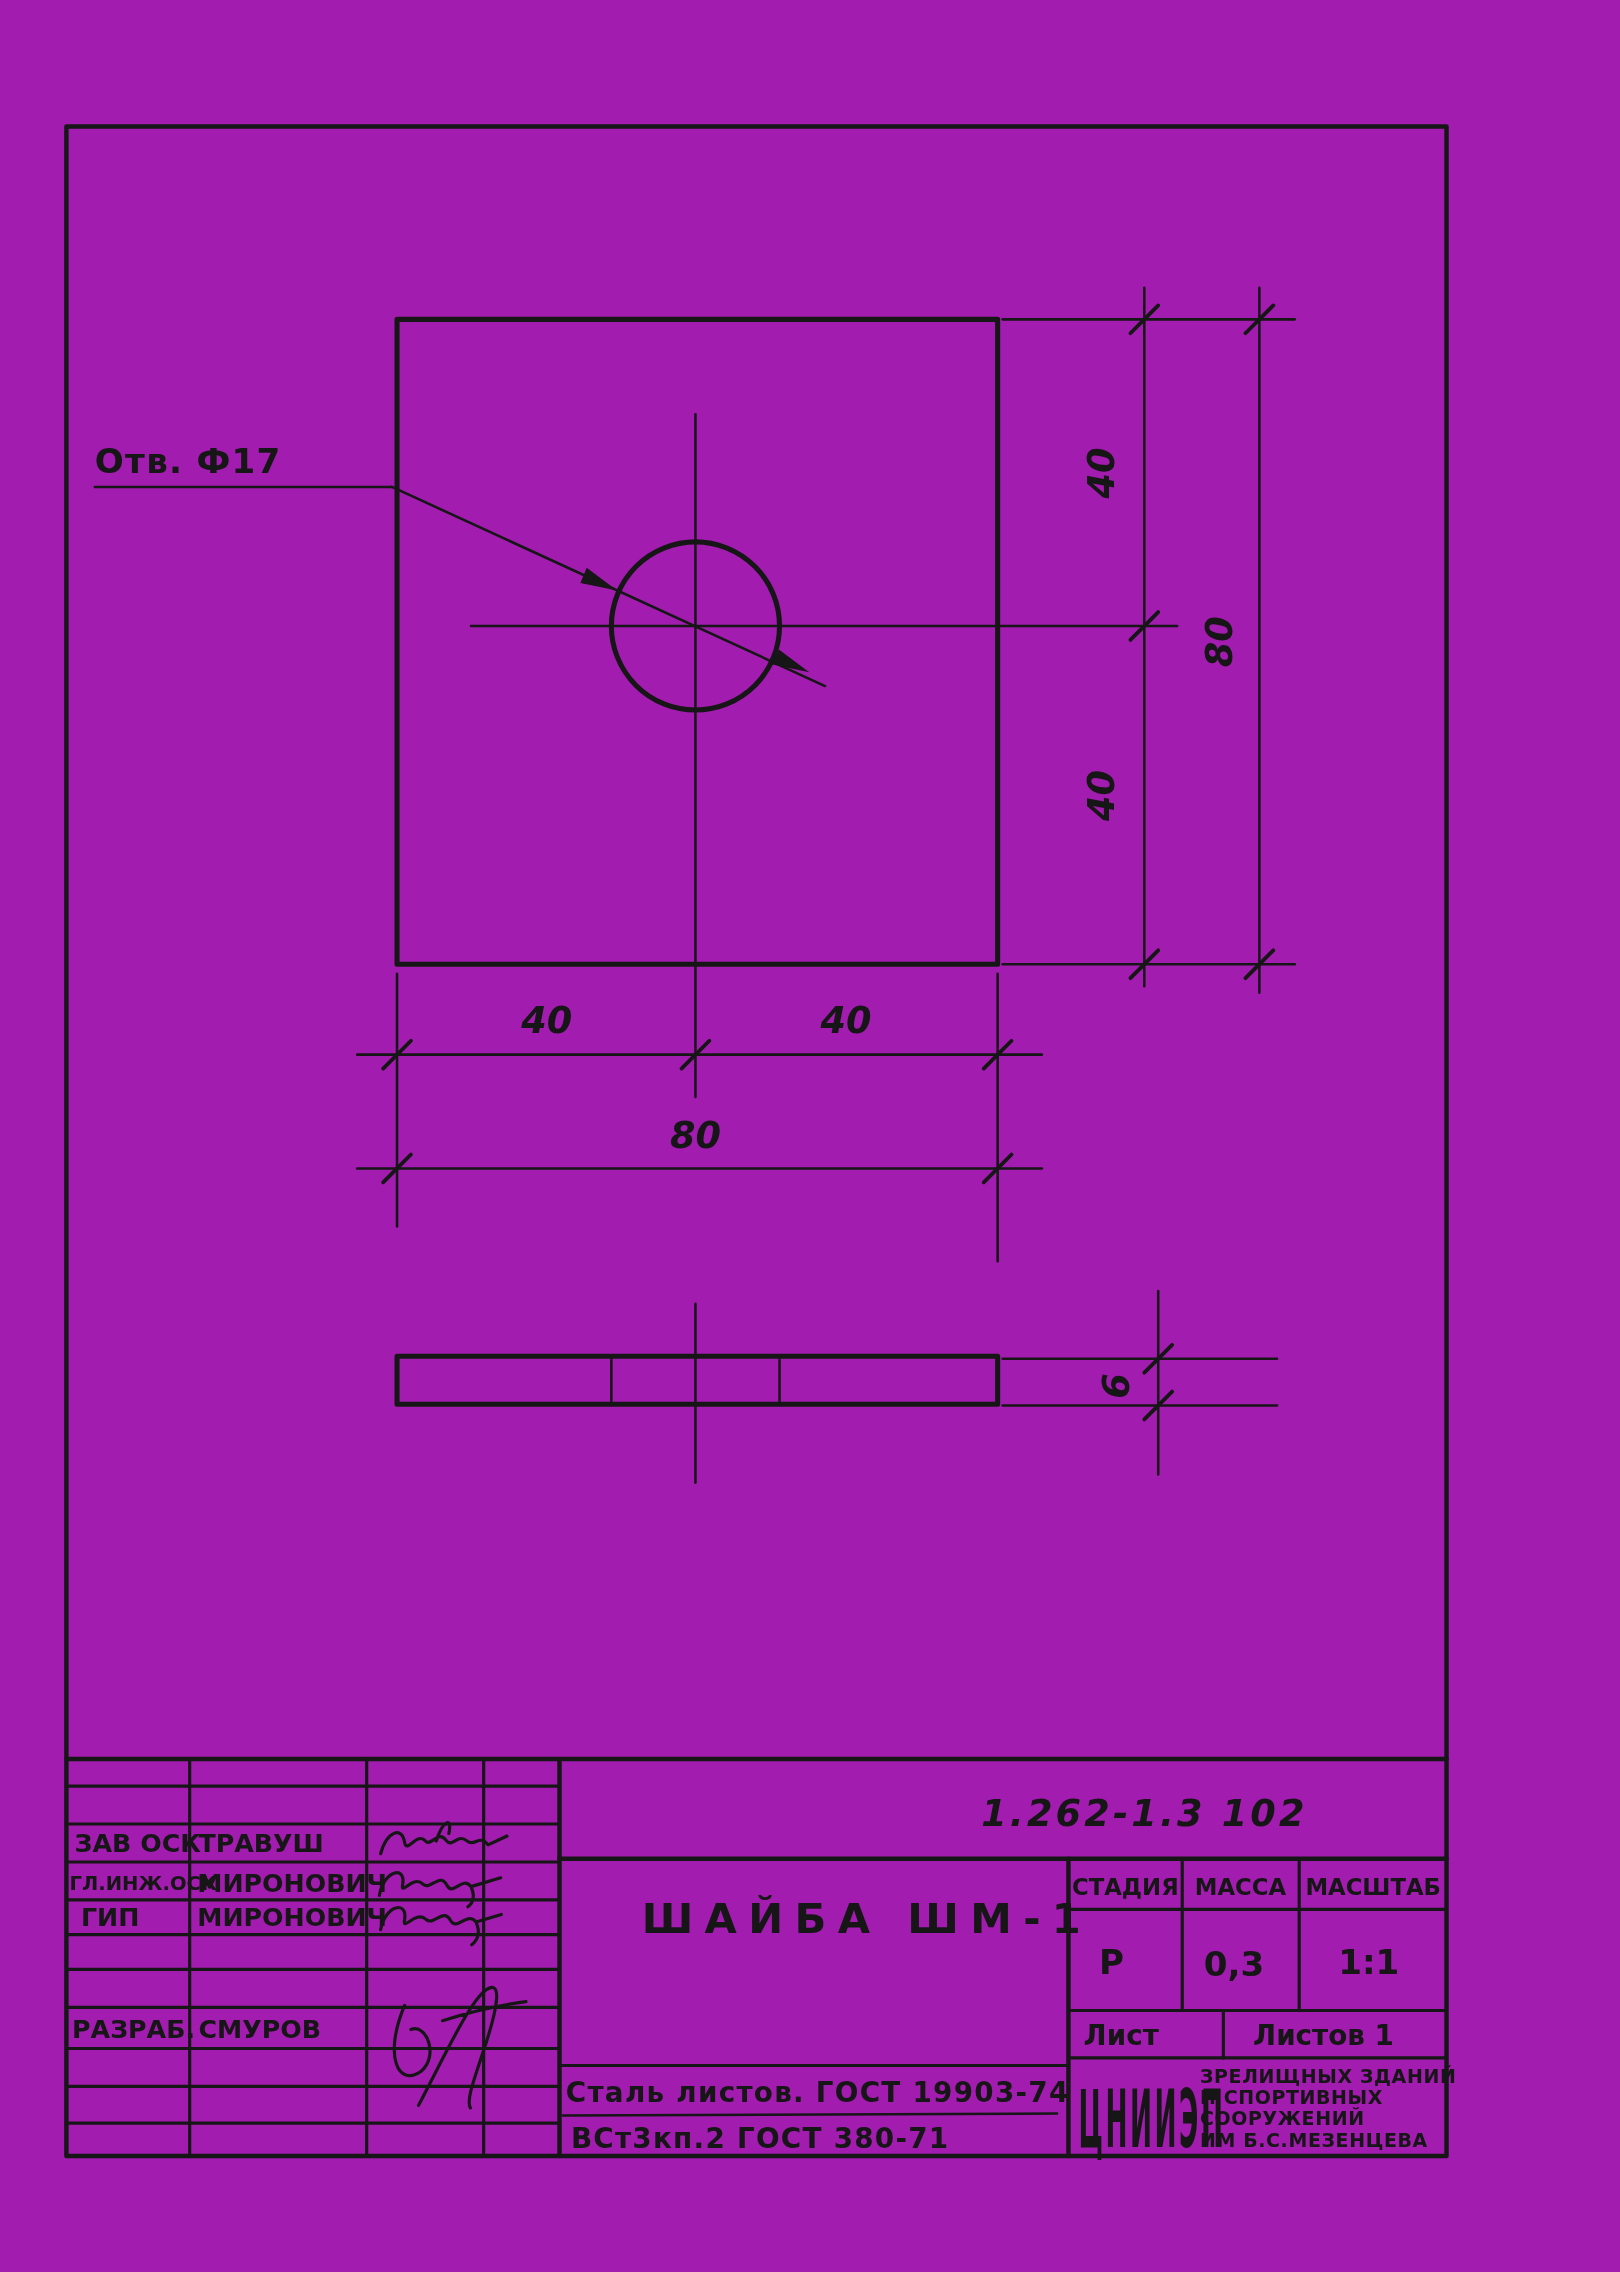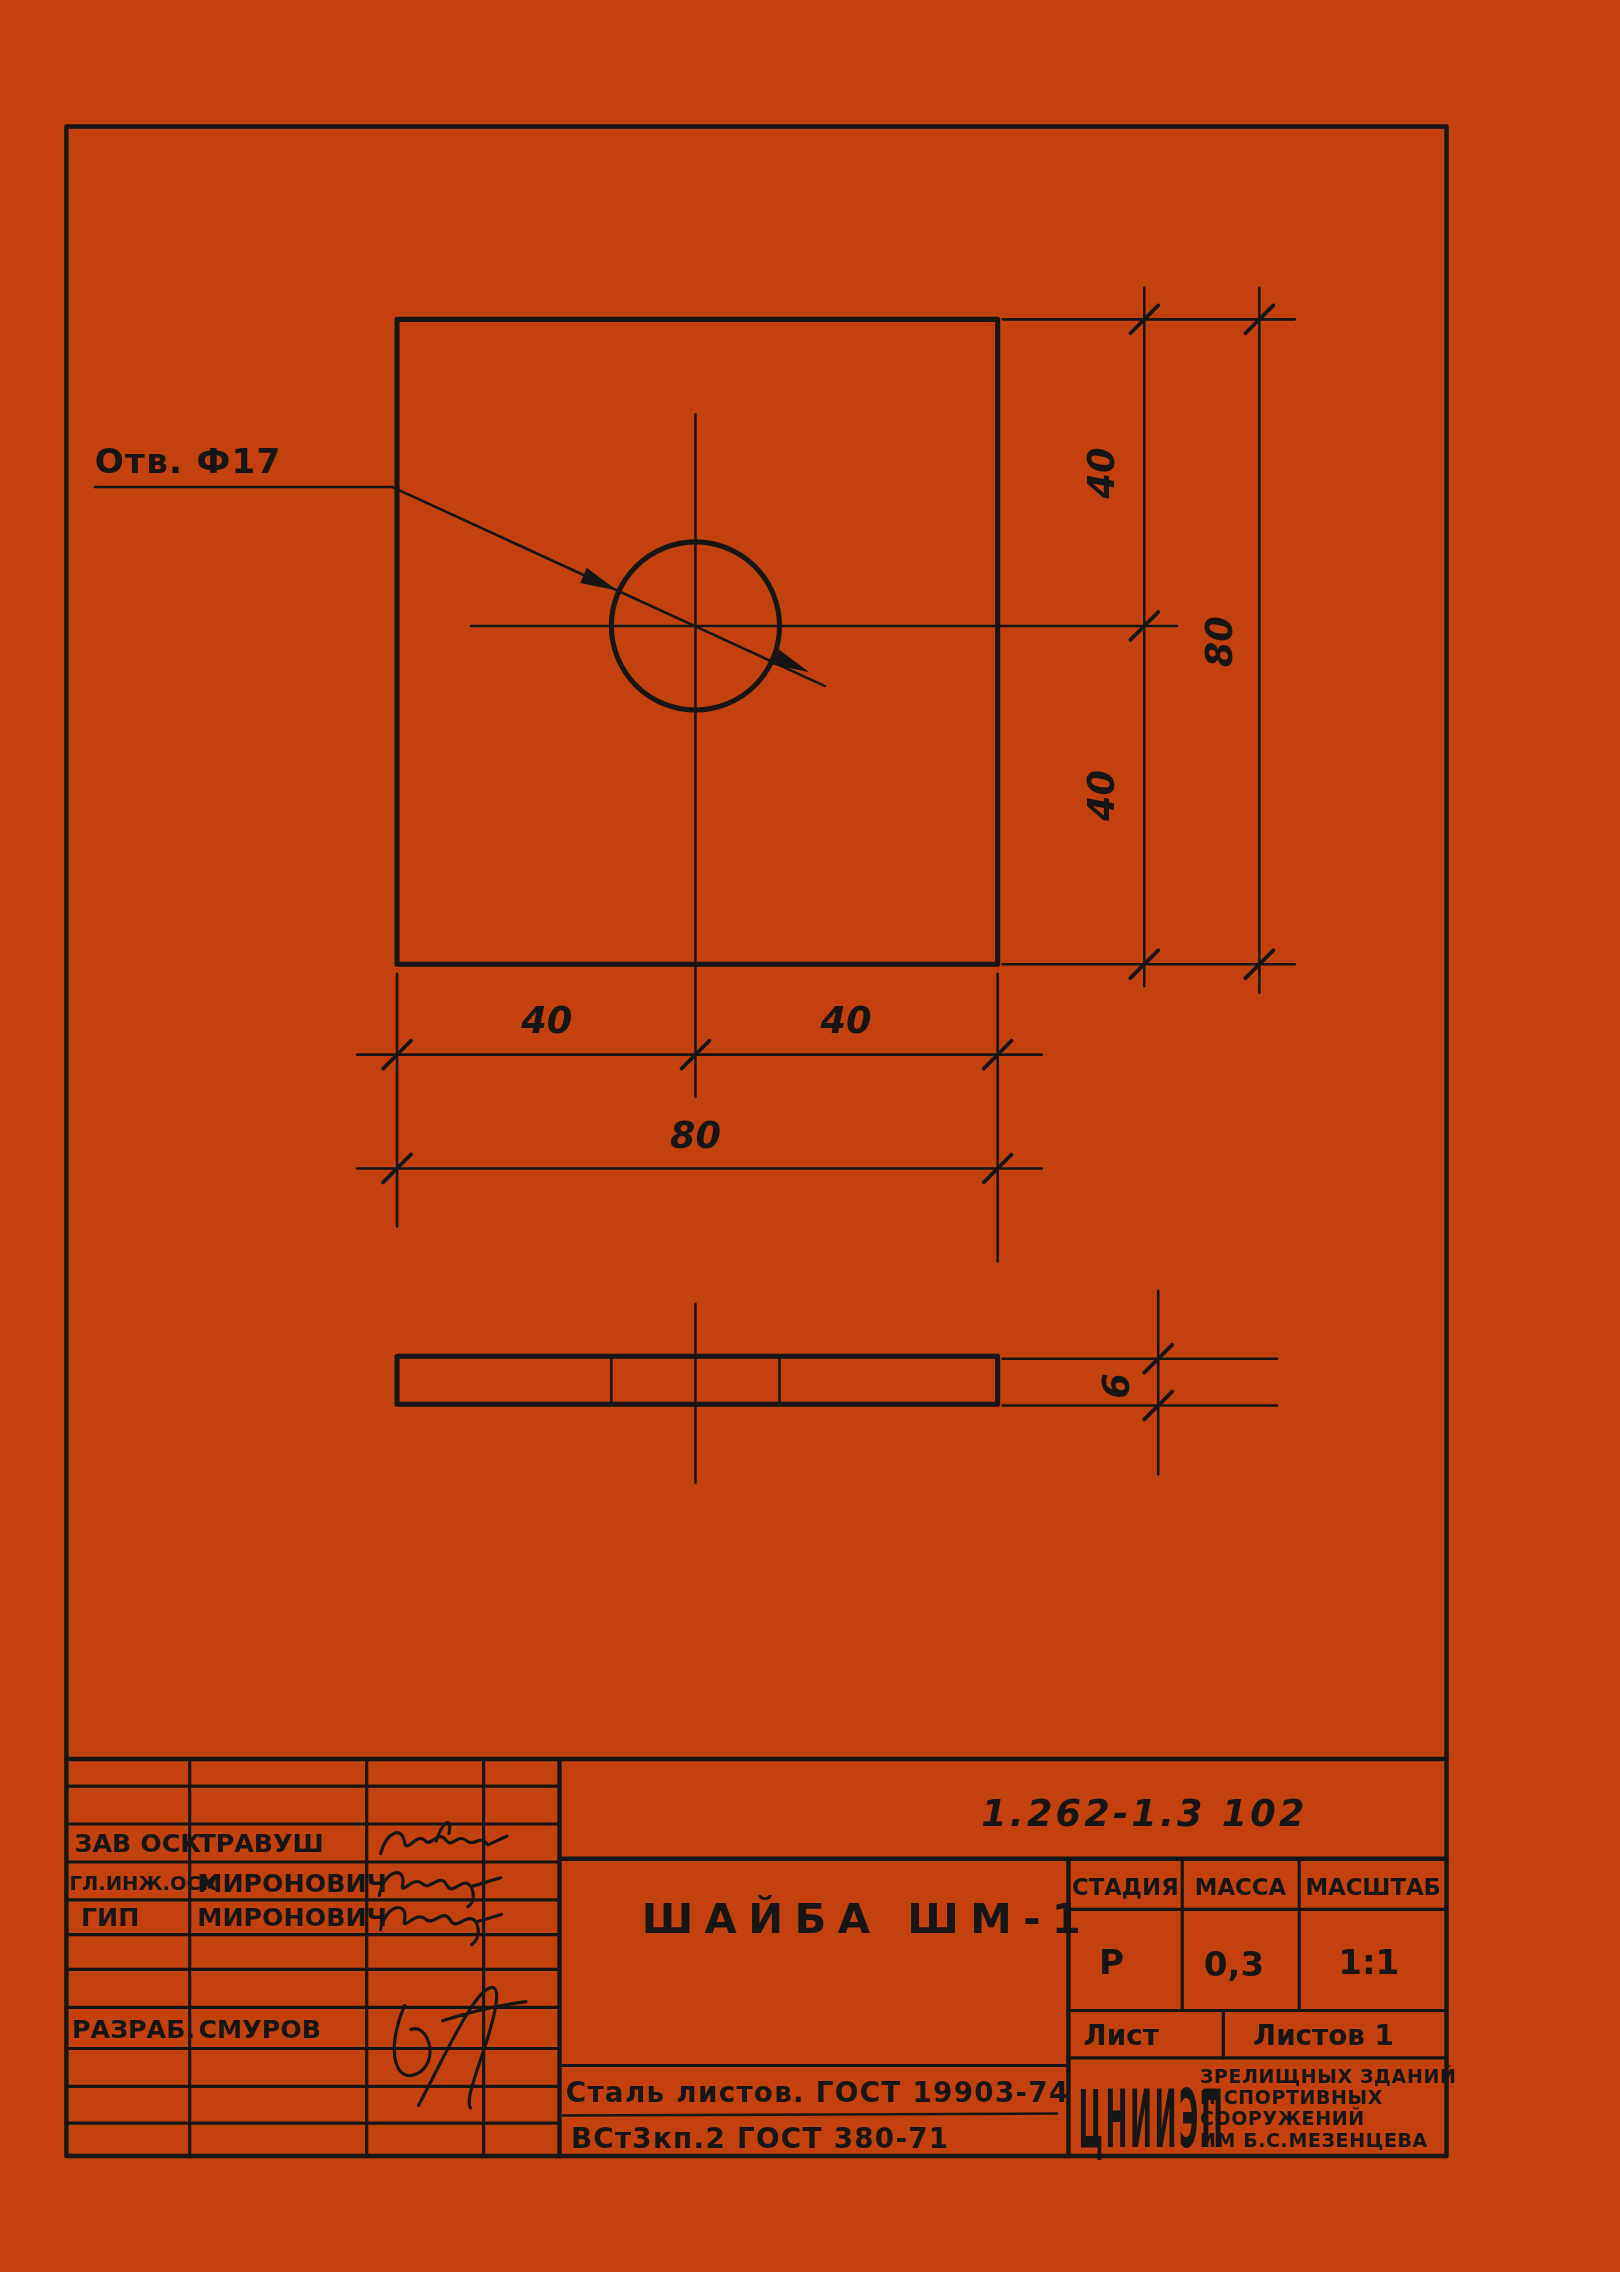--- a/index.html
+++ b/index.html
@@ -1,16 +1,16 @@
 <!DOCTYPE html>
 <html style="font-size:10px"><head>
 <meta charset="utf-8">
 <style>
   html, body { margin: 0; padding: 0; background: #ffffff; }
-  .page { position: relative; width: 1621px; height: 2273px; background: #c2410c; }
+  .page { position: relative; width: 1621px; height: 2273px; background: #a21caf; }
   svg { display: block; }
   .ln { stroke: #161616; fill: none; stroke-linecap: round; stroke-linejoin: round; }
   .w-outline { stroke-width: 8; }
   .w-frame   { stroke-width: 7; }
   .w-table   { stroke-width: 5; }
   .w-thin    { stroke-width: 4; }
   .w-tick    { stroke-width: 6; }
   .sig       { stroke-width: 5; }
   text { fill: #161616; font-family: "DejaVu Sans", sans-serif; font-weight: 700; }
   .dim     { font-size: 58px; font-style: italic; }

